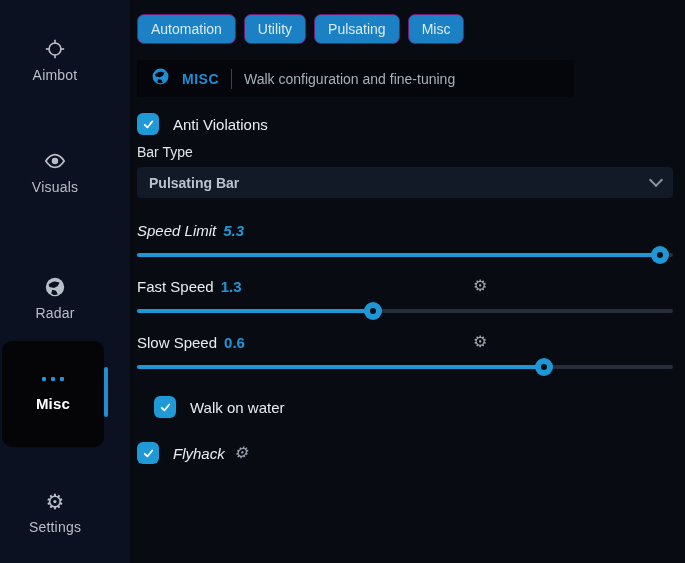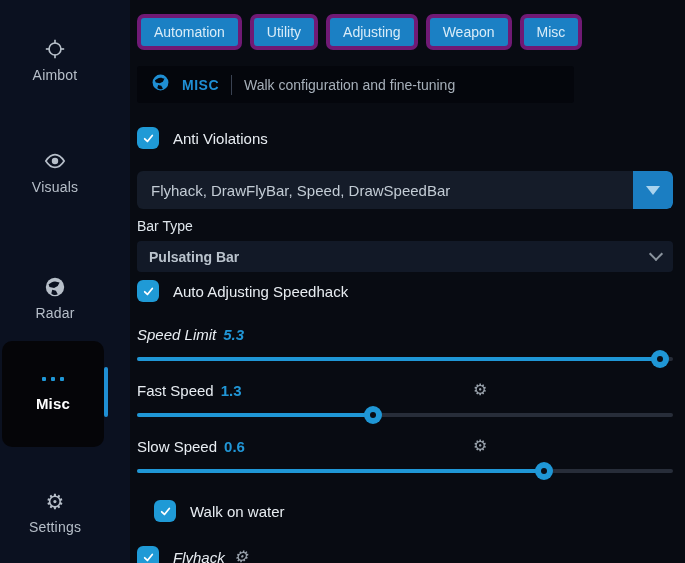--- a/index.html
+++ b/index.html
@@ -28,21 +28,21 @@
   .dots i { width:4px; height:4px; background:#1f97d6; border-radius:1px; display:block; }
   .sel-indicator {
     position:absolute; right:-4px; top:26px; width:4px; height:50px;
     background:#1f8fd4; border-radius:2px;
   }
   
   .main { position:absolute; left:137px; top:0; width:536px; height:563px; }
   
   .tabs { display:flex; gap:8px; margin-top:14px; }
   .tab {
-    background:#1b80c4; border:4px solid #701a75; border-radius:7px;
+    background:#1b80c4; border:1px solid #701a75; border-radius:7px;
     color:#d9ecf8; font-size:14px; padding:6px 13px; cursor:pointer; white-space:nowrap;
   }
   
   .headbar {
     margin-top:16px; height:37px; width:437px; background:#04060c; border-radius:3px;
     display:flex; align-items:center; padding:0 14px; gap:12px;
   }
   .headbar .title { color:#1f8fd4; font-weight:bold; font-size:14px; letter-spacing:.5px; }
   .headbar .vdiv { width:1px; height:20px; background:#3a4252; }
   .headbar .sub { color:#a7b0ba; font-size:14px; }
@@ -88,21 +88,21 @@
   .slider-label-row .gear { position:absolute; left:336px; top:0; }
   .slider { position:relative; height:18px; margin-top:7px; }
   .slider .track { position:absolute; left:0; right:0; top:7px; height:4px; background:#272d39; border-radius:2px; }
   .slider .fill { position:absolute; left:0; top:7px; height:4px; background:#1f97d6; border-radius:2px; }
   .slider .handle {
     position:absolute; top:0; width:18px; height:18px; background:#1f97d6; border-radius:50%;
     display:flex; align-items:center; justify-content:center; cursor:grab;
   }
   .slider .handle i { width:6px; height:6px; background:#0a0e16; border-radius:50%; display:block; }
   
-  .mt-17 { margin-top:24px;text-align:center; } .mt-24 { margin-top:24px;font-style:italic; } .mt-20 { margin-top:20px;padding-left:17px; }
+  .mt-17 { margin-top:16px;text-align:center; } .mt-24 { margin-top:24px;font-style:italic; } .mt-20 { margin-top:20px;padding-left:17px; }
   .mt-14 { margin-top:14px; } .mt-8 { margin-top:8px; }
   
   .ic svg { display:block; margin:0 auto; }
 </style>
 </head>
 <body>
 
 <div class="app">
 
   <div class="sidebar">
@@ -156,22 +156,21 @@
       <span class="lbl">Settings</span>
     </div>
 
   </div>
 
   <div class="main">
 
     <div class="tabs">
       <button class="tab">Automation</button>
       <button class="tab">Utility</button>
-      <button class="tab">Adjusting</button>
-      <button class="tab">Weapon</button>
+      <button class="tab">Pulsating</button>
       <button class="tab">Misc</button>
     </div>
 
     <div class="headbar">
       <span>
         <svg width="19" height="19" viewBox="0 0 24 24">
           <circle cx="12" cy="12" r="10" fill="#1f8fd4"></circle>
           <path d="M5 9c2-1 4-3 7-3 2 0 3 1 5 1l-2 4-4 2-5-1z" fill="#04060c"></path>
           <path d="M9 15l4 1 2 4c-2 1-5 1-7-1z" fill="#04060c"></path>
         </svg>
@@ -183,41 +182,27 @@
 
     <div class="chk-row mt-17">
       <span class="chk">
         <svg viewBox="0 0 24 24">
             <path d="M5 12.5l5 5 9-11" stroke="#fff" stroke-width="3.2" fill="none" stroke-linecap="round" stroke-linejoin="round"></path>
           </svg>
       </span>
       <span class="chk-label">Anti Violations</span>
     </div>
 
-    <div class="mselect">
-      <span class="val">Flyhack, DrawFlyBar, Speed, DrawSpeedBar</span>
-      <span class="dd-btn">
-        <i class="tri-down"></i>
-      </span>
-    </div>
 
     <div class="field-label">Bar Type</div>
     <div class="select">
       <span class="val">Pulsating Bar</span>
       <span class="chev"></span>
     </div>
 
-    <div class="chk-row mt-8">
-      <span class="chk">
-        <svg viewBox="0 0 24 24">
-            <path d="M5 12.5l5 5 9-11" stroke="#fff" stroke-width="3.2" fill="none" stroke-linecap="round" stroke-linejoin="round"></path>
-          </svg>
-      </span>
-      <span class="chk-label">Auto Adjusting Speedhack</span>
-    </div>
 
     <div class="slider-label-row mt-24">
       <span class="name">Speed Limit</span>
       <span class="val">5.3</span>
     </div>
     <div class="slider">
       <span class="track"></span>
       <span class="fill" style="width: 97.5%;"></span>
       <span class="handle" style="left: calc(97.5% - 9px);">
           <i></i>

